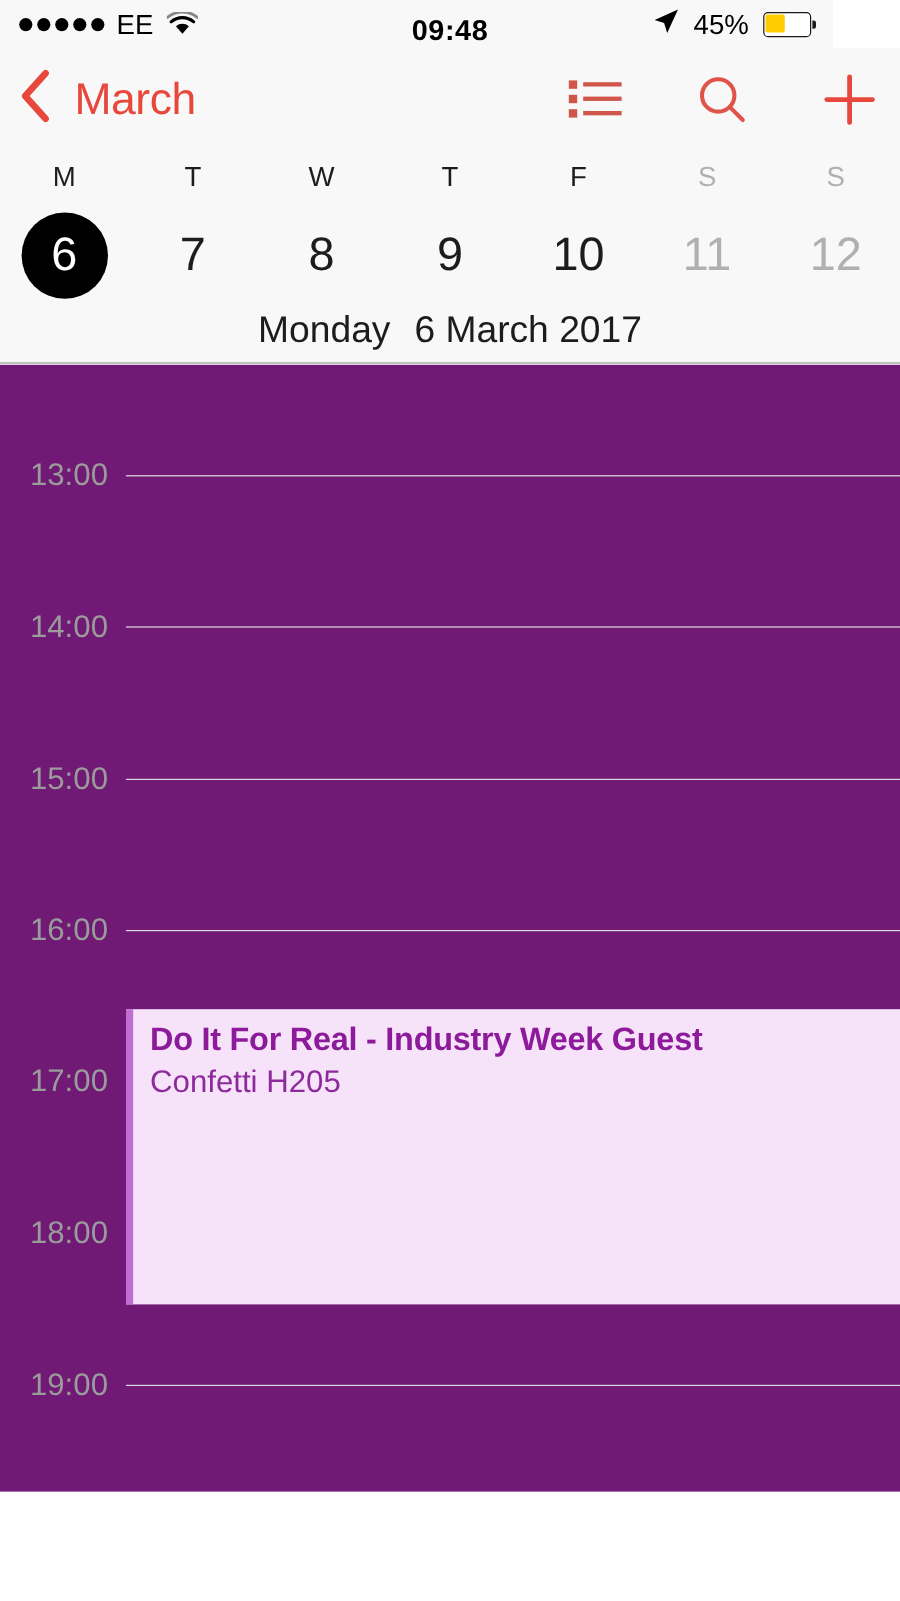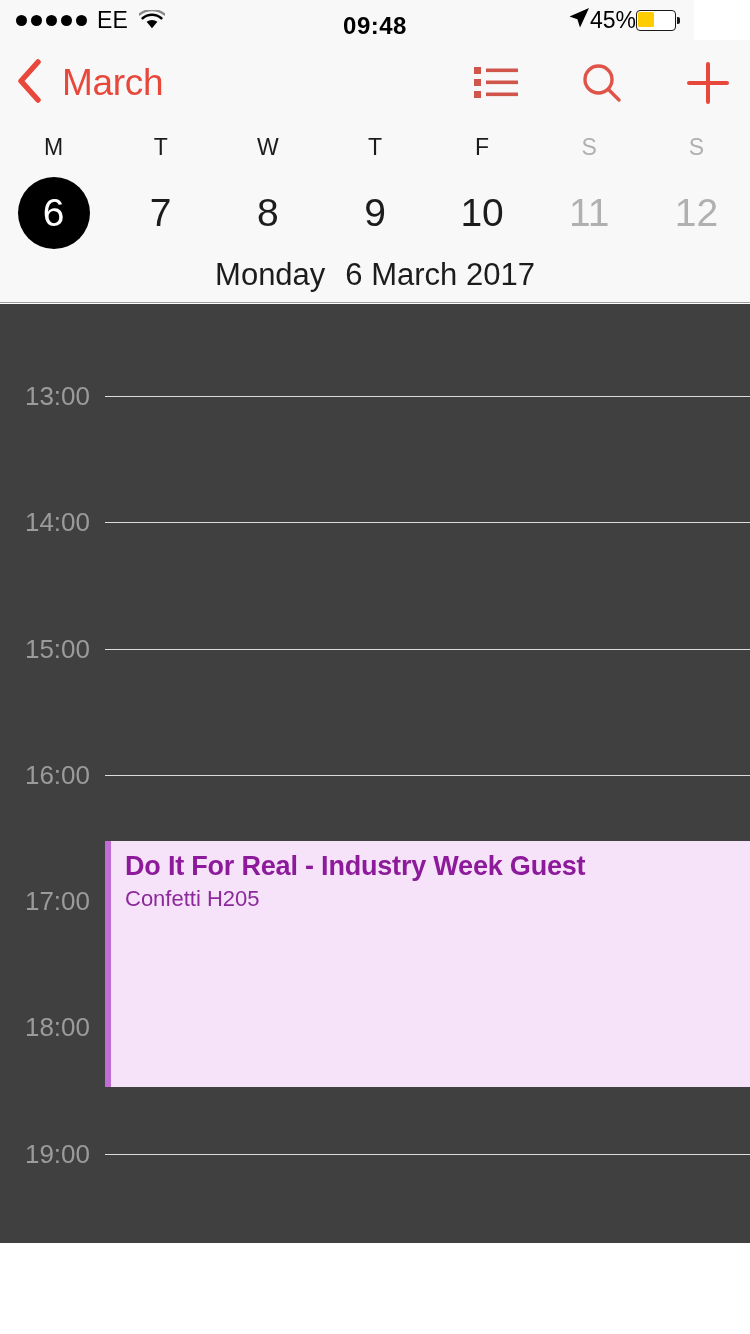--- a/index.html
+++ b/index.html
@@ -21,21 +21,21 @@
   .sb-left{ position:absolute; left:16px; top:0; height:40px; display:flex; align-items:center; gap:7px; }
   .dots{ display:flex; align-items:center; gap:4px; }
   .dot{ width:11px; height:11px; border-radius:50%; background:#000; }
   .carrier{ font-size:23px; color:#000; letter-spacing:0.2px; margin-left:3px; }
   .wifi{ margin-left:4px; display:flex; align-items:flex-end; }
   .sb-center{
     position:absolute; left:0; width:750px; top:0; height:40px;
     display:flex; align-items:flex-end; justify-content:center;
   }
   .sb-time{ font-size:24px; font-weight:bold; color:#000; letter-spacing:0.5px; }
-  .sb-right{ position:absolute; right:14px; top:0; height:40px; display:flex; align-items:center; gap:0; }
+  .sb-right{ position:absolute; right:14px; top:0; height:40px; display:flex; align-items:center; gap:12px; }
   .batt-pct{ font-size:23px; color:#000; }
   .battery{ position:relative; width:44px; height:21px; }
   .batt-body{
     position:absolute; left:0; top:0; width:40px; height:21px;
     border:1.5px solid #1a1a1a; border-radius:4px; background:#fff;
   }
   .batt-fill{ position:absolute; left:2px; top:2px; height:15px; background:#ffcc00; border-radius:1.5px; }
   .batt-cap{
     position:absolute; right:0; top:7px; width:3px; height:7px;
     background:#1a1a1a; border-radius:0 2px 2px 0;
@@ -80,42 +80,42 @@
   .datenum.weekend{ color:#b0b0b0; }
   .fulldate{
     position:absolute; top:132px; left:0; width:750px; text-align:center;
     font-size:31px; color:#1c1c1c;
   }
   .fulldate .gap{ display:inline-block; width:20px; }
 
   
   .daygrid{
     position:absolute; top:304px; left:0; width:750px; height:939px;
-    background:#404040; overflow:hidden;
+    background:#701a75; overflow:hidden;
   }
   .hourline{ position:absolute; left:0; width:750px; height:0; }
   .hourlabel{
     position:absolute; left:0; width:90px; text-align:right;
     font-size:26px; color:#9b9b9b; transform:translateY(-50%);
   }
   .hourrule{
     position:absolute; left:105px; right:0; top:0; height:1px; background:#dcdcdc;
   }
   .event{
     position:absolute; left:105px; right:0;
     background:#f6e3f9;
     border-left:6px solid #c06ed4;
     padding:10px 0 8px 14px;
     cursor:pointer;
   }
   .ev-title{
     font-size:27px; font-weight:bold; color:#8c1a9b; letter-spacing:-0.2px;
     line-height:1.15; white-space:nowrap;
   }
-  .ev-sub{ font-size:22px; color:#8c2a9b; line-height:1.25; margin-top:3px; white-space:nowrap; }
+  .ev-sub{ font-size:26px; color:#8c2a9b; line-height:1.25; margin-top:3px; white-space:nowrap; }
 
   
   .toolbar{
     position:absolute; left:0; bottom:0; width:750px; height:91px;
     background:#f8f8f8; border-top:1px solid #9b9b9b;
     display:flex; align-items:center;
   }
   .tb-btn{ font-size:33px; color:#e8483c; cursor:pointer; }
   .tb-left{ position:absolute; left:33px; }
   .tb-center{ position:absolute; left:0; width:750px; text-align:center; }

